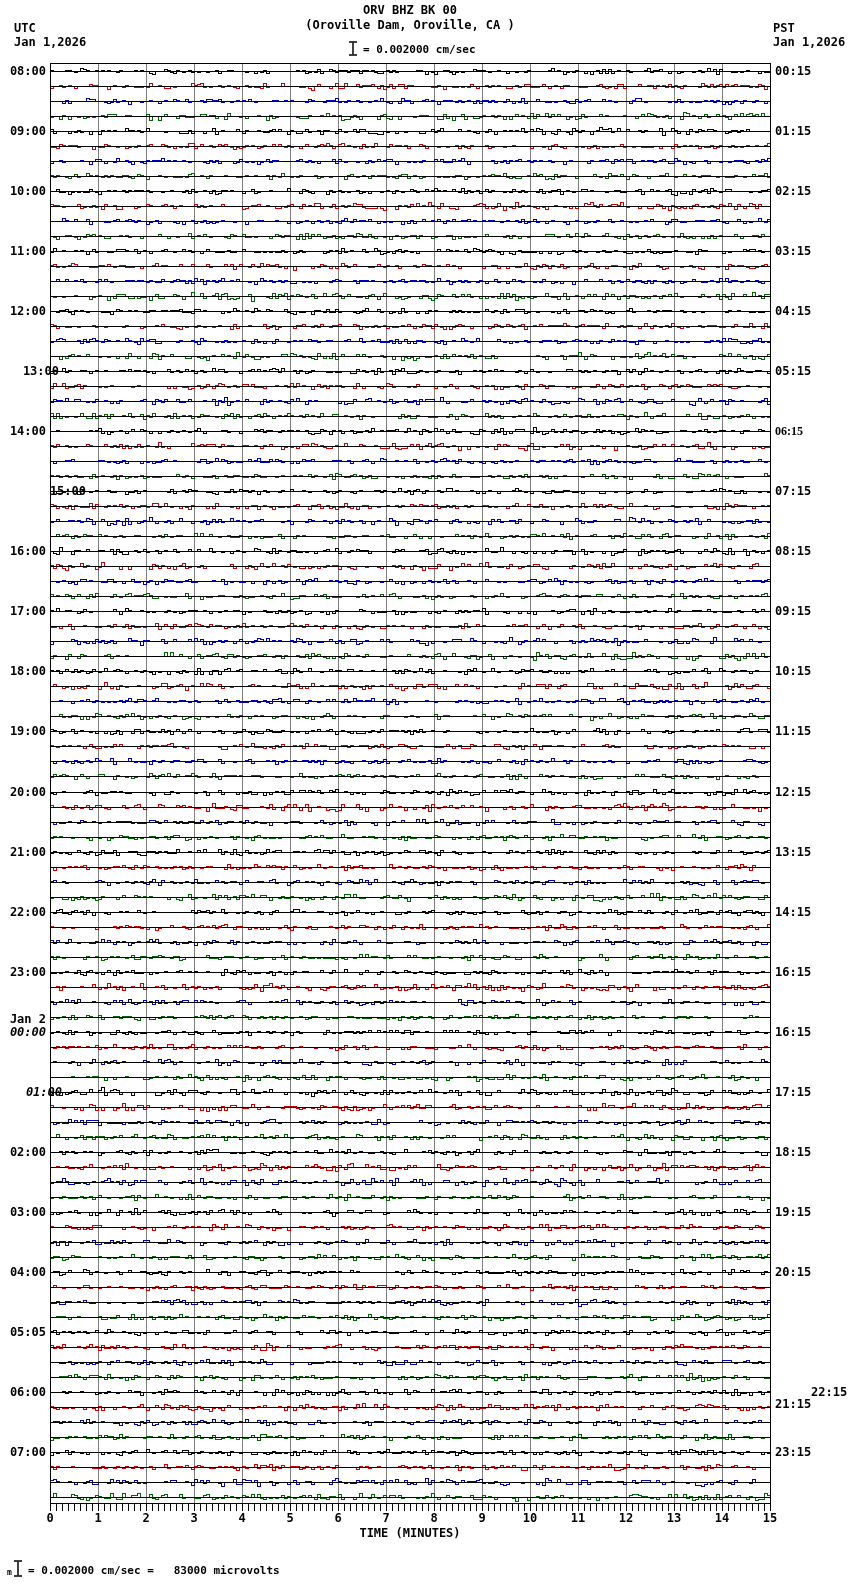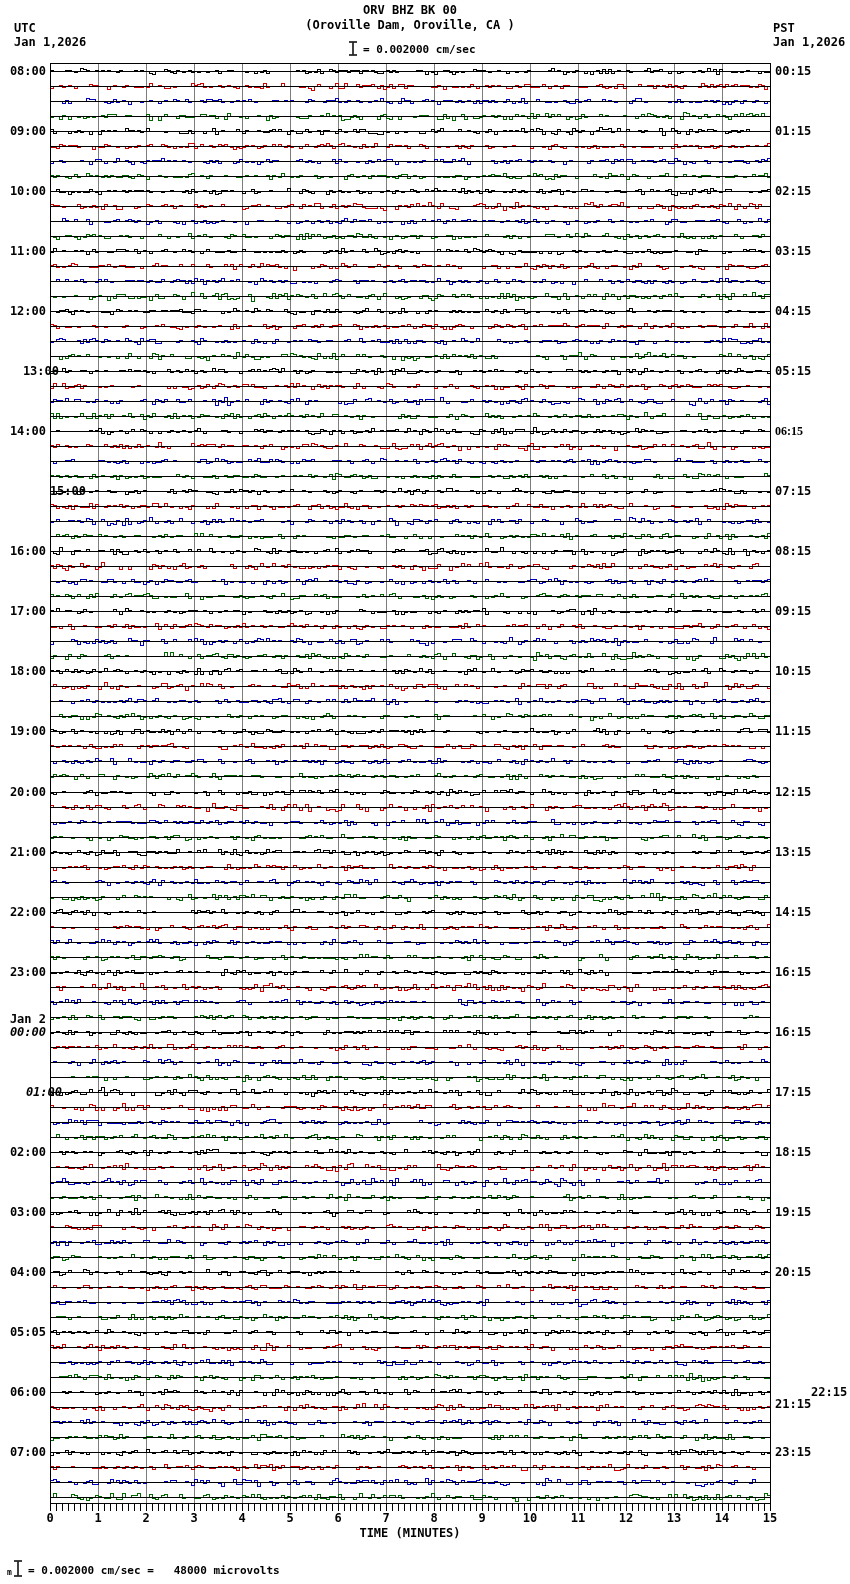--- a/index.html
+++ b/index.html
@@ -446,13 +446,13 @@
   </div>
 
 <div class="lbl ctr" style="left:50px;top:1526px;width:720px;">TIME (MINUTES)</div>
 
 <div class="lbl tiny" style="left:7px;top:1569px;">m</div>
 <svg class="abs" style="left:13px;top:1560px;" width="10" height="17">
   <line x1="5" y1="1.5" x2="5" y2="15.5" stroke="#000" stroke-width="1.5"></line>
   <line x1="1" y1="1" x2="9" y2="1" stroke="#000" stroke-width="1.5"></line>
   <line x1="1" y1="16" x2="9" y2="16" stroke="#000" stroke-width="1.5"></line>
 </svg>
-<div class="lbl small" style="left:28px;top:1564px;">= 0.002000 cm/sec =   48000 microvolts</div>
+<div class="lbl small" style="left:28px;top:1564px;">= 0.002000 cm/sec =   83000 microvolts</div>
 
 </body></html>

